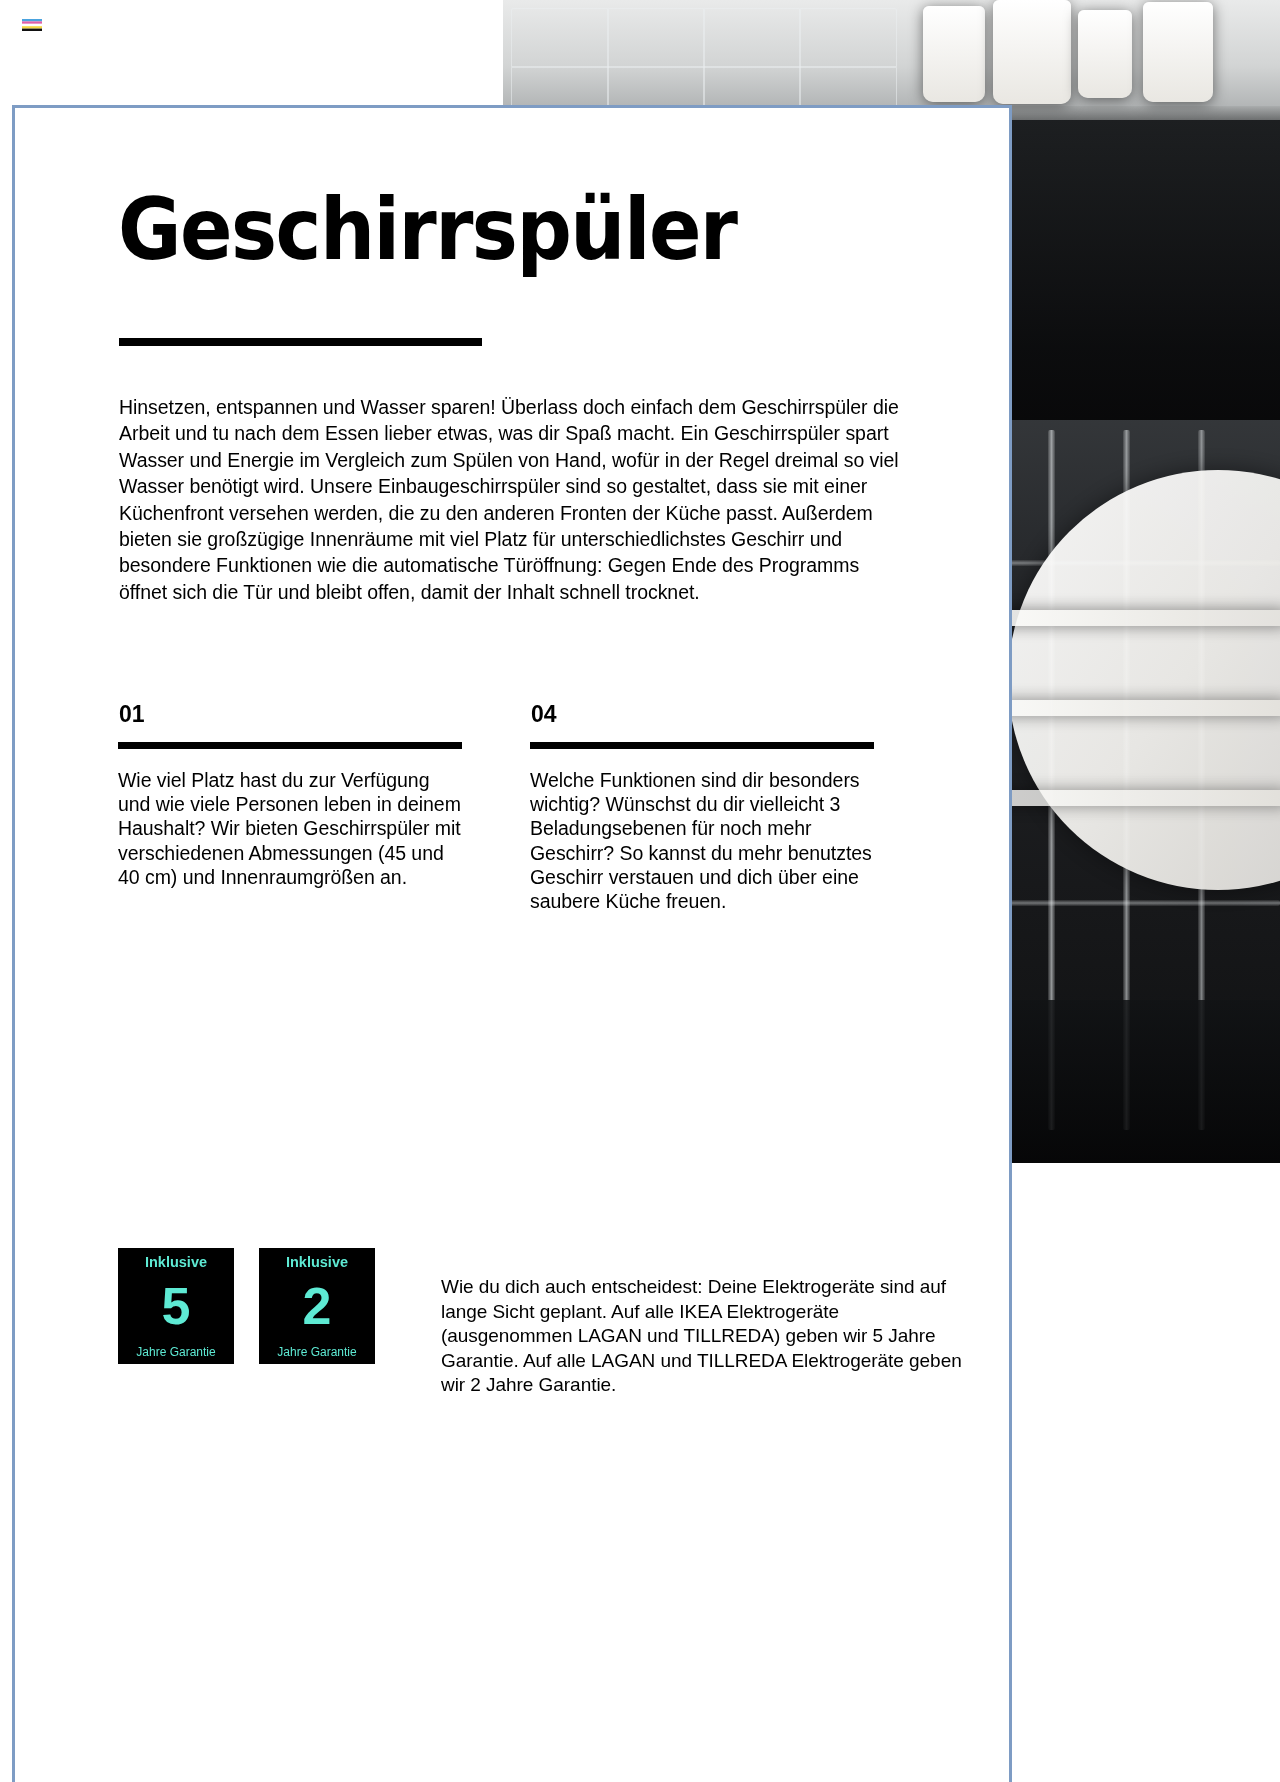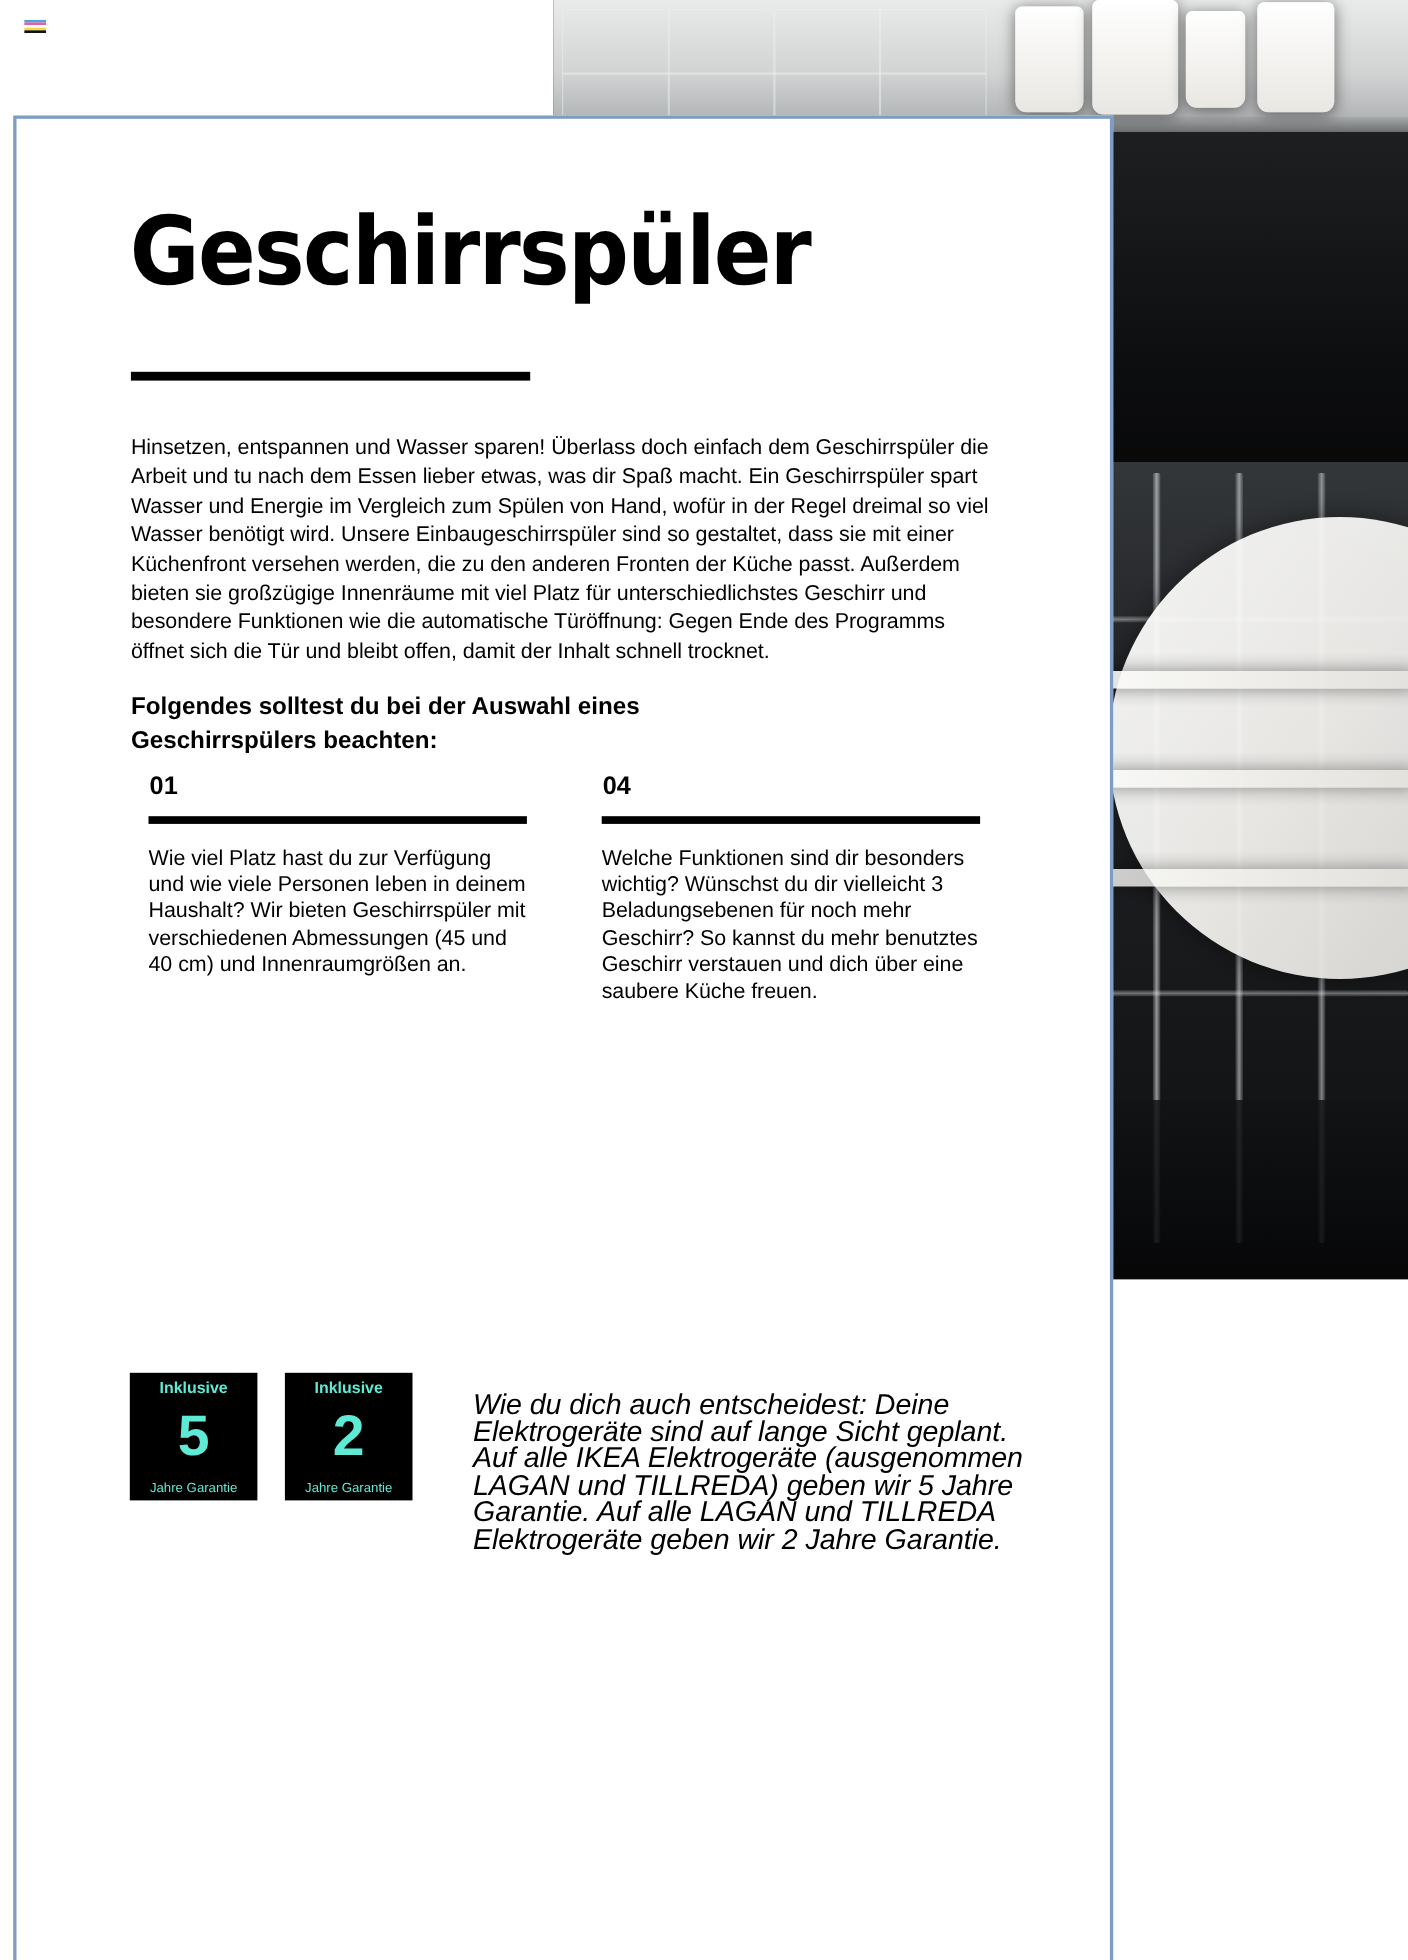--- a/index.html
+++ b/index.html
@@ -148,21 +148,20 @@
     font-weight: 700;
   }
 
   .cols {
     position: absolute;
     left: 0;
     top: 595px;
     width: 790px;
     display: flex;
     gap: 68px;
-    justify-content: center;
   }
   .col { width: 344px; }
   .col .num {
     font-size: 23px;
     font-weight: 700;
     line-height: 1;
     margin: 0 0 16px 1px;
   }
   .col .rule {
     height: 7px;
@@ -207,28 +206,27 @@
     font-weight: 700;
     line-height: 0.9;
     margin-top: -2px;
   }
   .badge .b-bot {
     font-size: 12px;
     font-weight: 400;
     line-height: 1;
   }
   .warranty-text {
-    margin: 0;
+    margin: 11px;
     padding-top: 16px;
     padding-left: 30px;
     width: 530px;
-    font-size: 26px;
+    font-size: 19px;
     line-height: 24.6px;
     letter-spacing: -0.05px;
-    font-style: italic;
   }
 
   
   .corner-logo {
     position: absolute;
     left: 22px;
     top: 17px;
     width: 20px;
     height: 12px;
     display: block;
@@ -293,21 +291,20 @@
   </div>
 
   <div class="card">
     <div class="card-inner">
 
       <h1 class="title">Geschirrspüler</h1>
       <div class="title-rule"></div>
 
       <p class="intro">Hinsetzen, entspannen und Wasser sparen! Überlass doch einfach dem Geschirrspüler die Arbeit und tu nach dem Essen lieber etwas, was dir Spaß macht. Ein Geschirrspüler spart Wasser und Energie im Vergleich zum Spülen von Hand, wofür in der Regel dreimal so viel Wasser benötigt wird. Unsere Einbaugeschirrspüler sind so gestaltet, dass sie mit einer Küchenfront versehen werden, die zu den anderen Fronten der Küche passt. Außerdem bieten sie großzügige Innenräume mit viel Platz für unterschiedlichstes Geschirr und besondere Funktionen wie die automatische Türöffnung: Gegen Ende des Programms öffnet sich die Tür und bleibt offen, damit der Inhalt schnell trocknet.</p>
 
-      <p class="subhead">Folgendes solltest du bei der Auswahl eines Geschirrspülers beachten:</p>
 
       <div class="cols">
         <div class="col">
           <div class="num">01</div>
           <div class="rule"></div>
           <p class="body">Wie viel Platz hast du zur Verfügung und wie viele Personen leben in deinem Haushalt? Wir bieten Geschirrspüler mit verschiedenen Abmessungen (45 und 40 cm) und Innenraumgrößen an.</p>
         </div>
         <div class="col">
           <div class="num">04</div>
           <div class="rule"></div>

